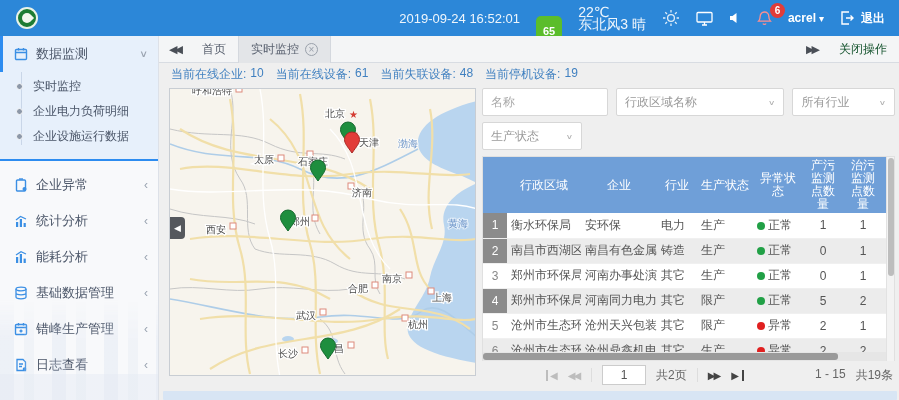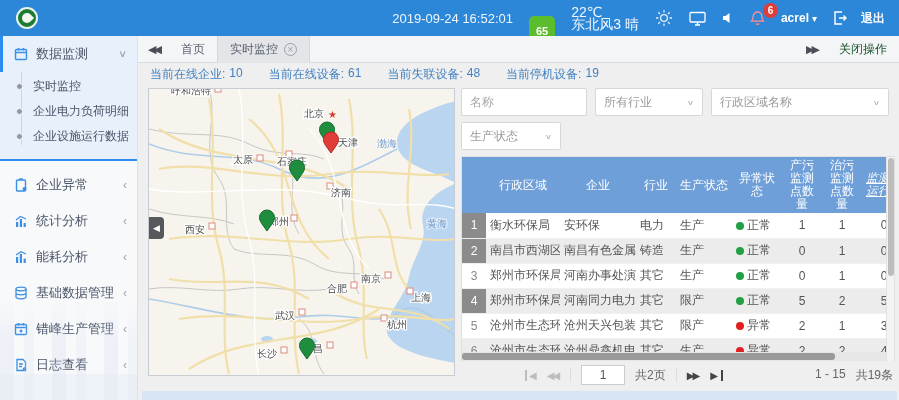--- a/index.html
+++ b/index.html
@@ -13,27 +13,27 @@
   .hdr-right { margin-left:auto; display:flex; align-items:center; gap:16px; font-size:12px; }
   .hdr-datetime { opacity:.92; font-size:13px; }
   .aqi-badge { background:#5bbd2b; color:#fff; border-radius:5px; padding:9px 7px; font-size:11px; font-weight:bold;margin-top:26px; }
   .weather { font-size:14px; line-height:12px; text-align:left; opacity:.92; }
   .hicon { display:inline-flex; align-items:center; }
   .hicon svg { display:block; }
   .bell-wrap { position:relative; }
   .notif-badge { position:absolute; top:-7px; right:-13px; background:#e23c39; color:#fff; min-width:15px; height:15px; border-radius:8px; font-size:10px; font-weight:bold; display:flex; align-items:center; justify-content:center; padding:0 3px; }
   .user-box { display:flex; align-items:center; gap:3px; font-weight:bold; cursor:pointer; }
   .caret { font-size:10px; }
-  .logout-box { display:flex; align-items:center; gap:14px; font-weight:bold; cursor:pointer;justify-content:center; }
+  .logout-box { display:flex; align-items:center; gap:7px; font-weight:bold; cursor:pointer;justify-content:center; }
 
   
   .workspace { display:flex; height:364px; }
 
   
-  .sidebar { width:138px; background:#f8f9fb; border-right:1px solid #dde1e8; position:relative; overflow:hidden; flex:0 0 auto; }
+  .sidebar { width:159px; background:#f8f9fb; border-right:1px solid #dde1e8; position:relative; overflow:hidden; flex:0 0 auto; }
   .group-header { height:36px; display:flex; align-items:center; padding:0 10px 0 14px; font-size:13px; color:#4a5568; cursor:pointer; gap:8px; }
   .group-header .chev { margin-left:auto; color:#9aa3b0; font-size:12px; }
   .chev-down { display:inline-block; transform:scaleY(.8); }
   .active-group { background:#e7f0fb; border-bottom:2px solid #2d8cf0; }
   .active-group .group-header { border-left:3px solid #2d8cf0; padding-left:11px; }
   .subnav { position:relative; padding:2px 0 10px 0; }
   .subline { position:absolute; left:21px; top:0; bottom:14px; width:1px; background:#c9d6e8; }
   .sub-item { height:25px; display:flex; align-items:center; font-size:12px; color:#4a5568; cursor:pointer; padding-left:16px; position:relative; }
   .sub-dot { width:7px; height:7px; border-radius:50%; background:#8d98a8; border:1px solid #f8f9fb; margin-right:10px; flex:0 0 auto; position:relative; z-index:1; }
   .nav-icon { flex:0 0 auto; }
@@ -47,21 +47,21 @@
   .main { flex:1; display:flex; flex-direction:column; min-width:0; }
 
   .tabbar { height:27px; background:#f4f5f6; border-bottom:1px solid #d8dce2; display:flex; align-items:center; font-size:12px; color:#556; }
   .tab-arrow { color:#4a4f57; letter-spacing:-3px; padding:0 10px; cursor:pointer; font-size:11px; }
   .tab { padding:0 12px; height:27px; display:flex; align-items:center; gap:6px; cursor:pointer; color:#5a6270; }
   .tab.active { background:#e3e5e8; border-right:1px solid #d4d8de; border-left:1px solid #d4d8de; }
   .tab-close { width:13px; height:13px; border-radius:50%; border:1px solid #9aa1ab; color:#9aa1ab; font-size:10px; line-height:11px; text-align:center; }
   .tab-spacer { flex:1; }
   .close-ops { padding:0 12px; color:#14532d; cursor:pointer; }
 
-  .statsbar { height:26px; display:flex; align-items:center; gap:26px; padding-left:12px; font-size:12px; color:#4080c0; }
+  .statsbar { height:26px; display:flex; align-items:center; gap:12px; padding-left:12px; font-size:12px; color:#4080c0; }
   .stat { display:flex; gap:4px; }
 
   .content { display:flex; padding:2px 4px 0 10px; height:299px; }
 
   
   .map-wrap { width:307px; height:288px; border:1px solid #c8cdd3; background:#f7f4ed; position:relative; overflow:hidden; flex:0 0 auto; }
   .map-wrap svg { display:block; }
   .map-collapse { position:absolute; left:0; top:128px; width:15px; height:22px; background:rgba(40,44,52,.78); color:#fff; border-radius:0 4px 4px 0; font-size:9px; display:flex; align-items:center; justify-content:center; cursor:pointer; z-index:5; }
   .city-label { font-size:10px; fill:#4a4a4a; paint-order:stroke; stroke:#ffffff; stroke-width:2.5px; font-family:"Liberation Sans","DejaVu Sans",sans-serif; }
   .sea-label { font-size:10px; fill:#6a93c8; paint-order:stroke; stroke:rgba(255,255,255,.6); stroke-width:2px; }
@@ -380,26 +380,26 @@
           <path class="pin" transform="translate(148,92)" d="M0,0 C-4.5,-6.5 -7.5,-9.5 -7.5,-13.5 A7.5,7.5 0 1 1 7.5,-13.5 C7.5,-9.5 4.5,-6.5 0,0 Z" data-status="normal"></path>
           <path class="pin" transform="translate(118,142)" d="M0,0 C-4.5,-6.5 -7.5,-9.5 -7.5,-13.5 A7.5,7.5 0 1 1 7.5,-13.5 C7.5,-9.5 4.5,-6.5 0,0 Z" data-status="normal"></path>
           <path class="pin" transform="translate(158,270)" d="M0,0 C-4.5,-6.5 -7.5,-9.5 -7.5,-13.5 A7.5,7.5 0 1 1 7.5,-13.5 C7.5,-9.5 4.5,-6.5 0,0 Z" data-status="normal"></path>
         </svg>
         <div class="map-collapse">◀</div>
       </div>
 
       <div class="panel">
         <div class="filter-row">
           <input class="txt-input" placeholder="名称" style="">
+          <div class="fake-select sel-region">
+            <span>行政区域名称</span>
+            <span class="sel-caret">∨</span>
+          </div>
           <div class="fake-select sel-industry">
             <span>所有行业</span>
-            <span class="sel-caret">∨</span>
-          </div>
-          <div class="fake-select sel-region">
-            <span>行政区域名称</span>
             <span class="sel-caret">∨</span>
           </div>
         </div>
         <div class="filter-row">
           <div class="fake-select sel-status">
             <span>生产状态</span>
             <span class="sel-caret">∨</span>
           </div>
         </div>
 

